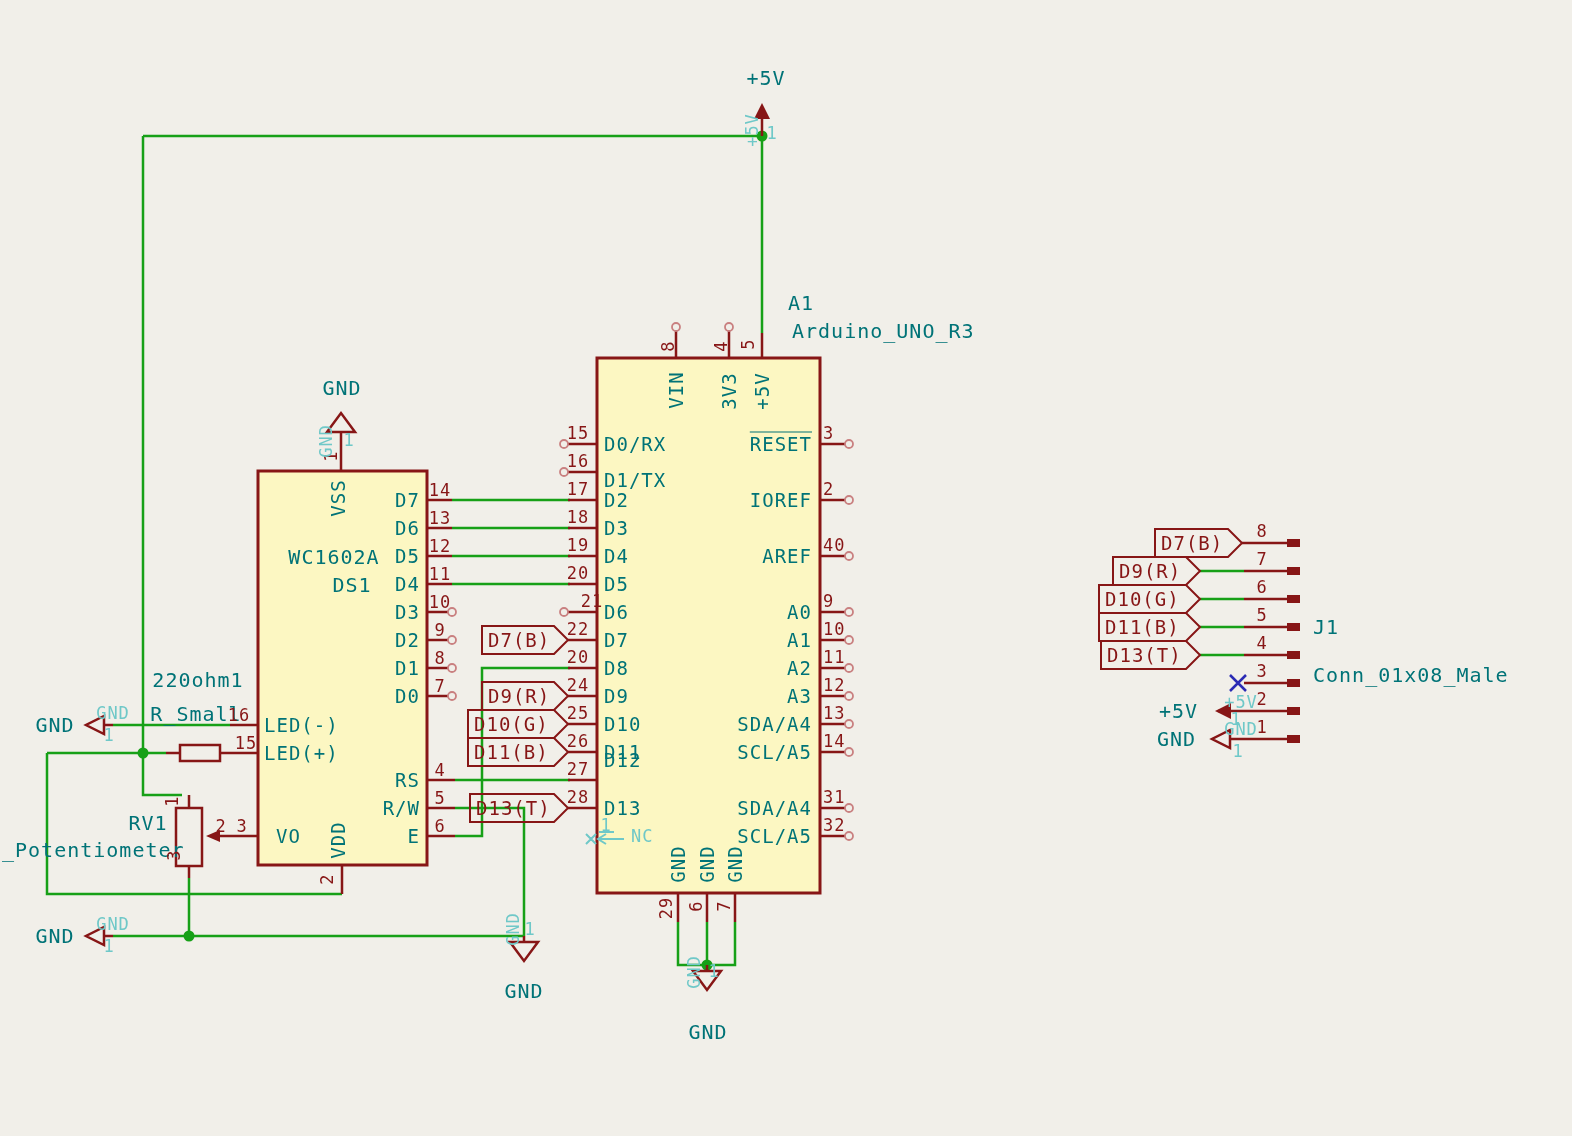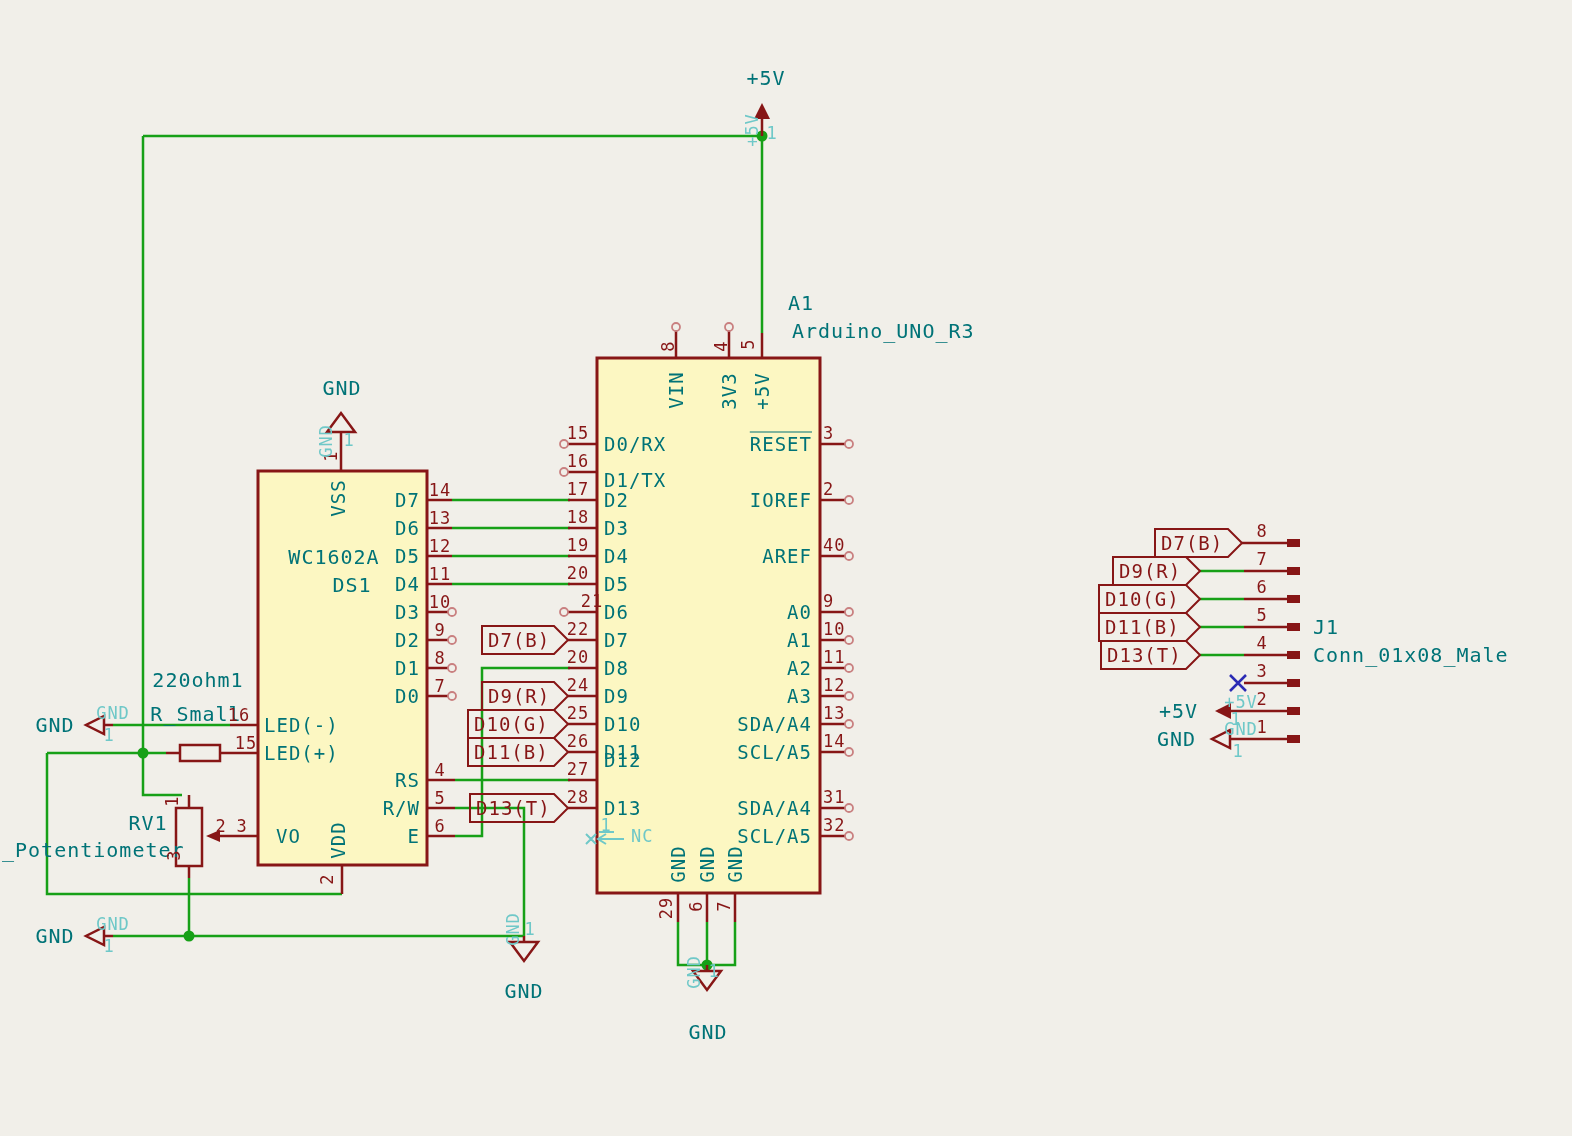--- a/index.html
+++ b/index.html
@@ -143,21 +143,21 @@
 <span class="t tl ra" style="left:1196px;top:739px">GND</span>
 <span class="t tl la" style="left:788px;top:303px">A1</span>
 <span class="t tl la" style="left:792px;top:331px">Arduino_UNO_R3</span>
 <span class="t tl" style="left:334px;top:557px">WC1602A</span>
 <span class="t tl" style="left:352px;top:585px">DS1</span>
 <span class="t tl" style="left:198px;top:680px">220ohm1</span>
 <span class="t tl" style="left:196px;top:714px">R_Small</span>
 <span class="t tl" style="left:148px;top:823px">RV1</span>
 <span class="t tl la" style="left:2px;top:850px">_Potentiometer</span>
 <span class="t tl la" style="left:1313px;top:627px">J1</span>
-<span class="t tl la" style="left:1313px;top:655px">Conn_01x08_Male</span>
+<span class="t tl la" style="left:1313px;top:675px">Conn_01x08_Male</span>
 
 <span class="t pnm ra" style="left:420px;top:500px">D7</span>
 <span class="t pnm ra" style="left:420px;top:528px">D6</span>
 <span class="t pnm ra" style="left:420px;top:556px">D5</span>
 <span class="t pnm ra" style="left:420px;top:584px">D4</span>
 <span class="t pnm ra" style="left:420px;top:612px">D3</span>
 <span class="t pnm ra" style="left:420px;top:640px">D2</span>
 <span class="t pnm ra" style="left:420px;top:668px">D1</span>
 <span class="t pnm ra" style="left:420px;top:696px">D0</span>
 <span class="t pnm ra" style="left:420px;top:780px">RS</span>

